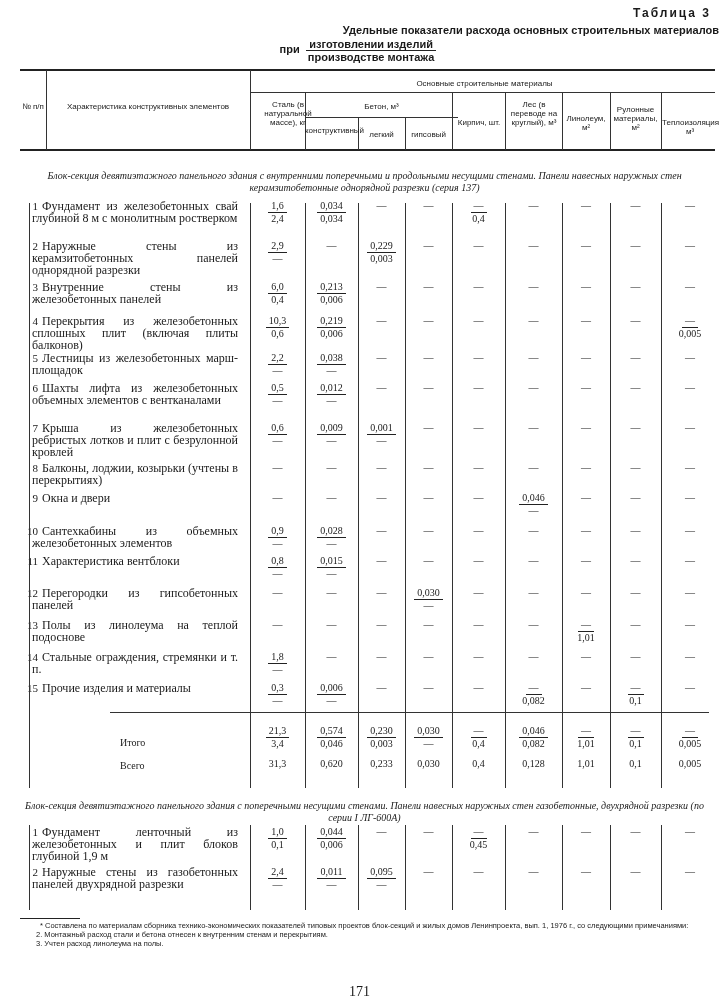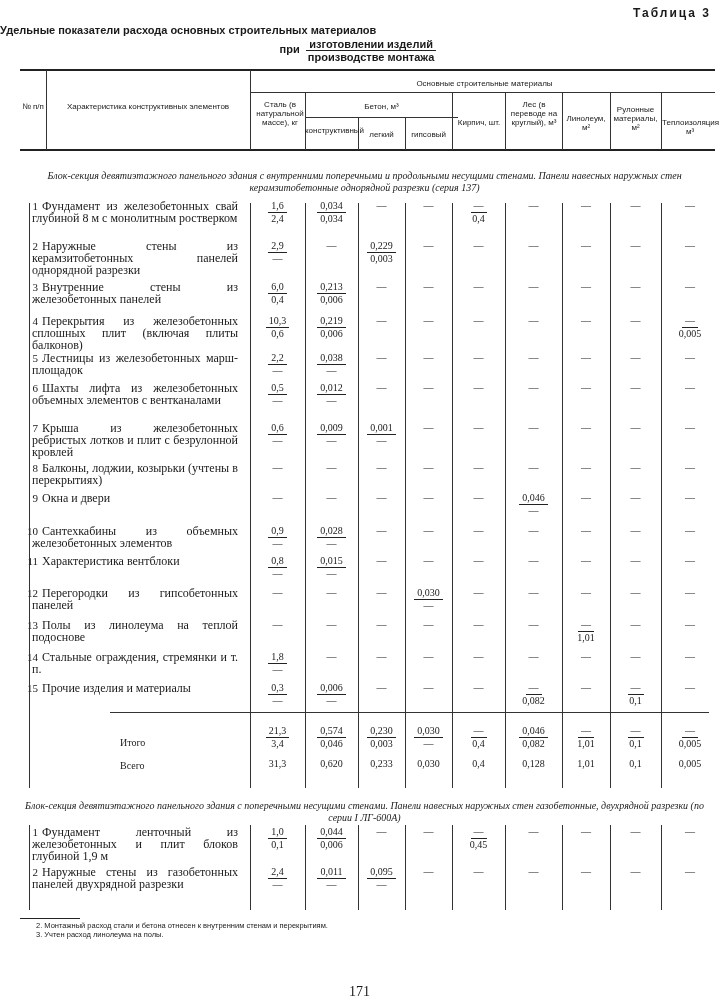--- a/index.html
+++ b/index.html
@@ -1,21 +1,21 @@
 <!DOCTYPE html>
 <html><head>
 <meta charset="utf-8">
 <style>
   html, body { margin: 0; padding: 0; background: #fff; }
   body {
     width: 719px; height: 1008px; position: relative; overflow: hidden;
     font-family: "Liberation Serif", "DejaVu Serif", serif; color: #1a1a1a;
   }
   .table-label { position: absolute; right: 8px; top: 6px; font-size: 12px; font-weight: bold; letter-spacing: 2px; font-family: "Liberation Sans", sans-serif; }
-  .title1 { position: absolute; left: 0; width: 719px; top: 24px; text-align: left; font-size: 11px; font-weight: bold; font-family: "Liberation Sans", sans-serif; }
+  .title1 { position: absolute; left: 0; width: 719px; top: 24px; text-align: right; font-size: 11px; font-weight: bold; font-family: "Liberation Sans", sans-serif; }
   .title2 { position: absolute; left: 0; width: 719px; top: 38px; text-align: center; font-size: 11px; font-weight: bold; font-family: "Liberation Sans", sans-serif; }
   .title2 .frac { display: inline-block; vertical-align: middle; text-align: center; margin: 0 3px; }
   .title2 .frac .num { border-bottom: 1px solid #222; display: block; padding: 0 2px; }
   .title2 .frac .den { display: block; padding: 0 2px; }
   .hr-thick { position: absolute; left: 20px; right: 4px; height: 2px; background: #222; }
   .hr-thin { position: absolute; height: 1px; background: #333; }
   .vline { position: absolute; width: 1px; background: #333; }
   .hdr { position: absolute; font-size: 8px; text-align: center; line-height: 9px; font-family: "Liberation Sans", sans-serif; }
   .section { position: absolute; left: 20px; right: 10px; text-align: center; font-style: italic; font-size: 10px; line-height: 12px; }
   .num-cell { position: absolute; width: 20px; text-align: right; font-size: 11px; }
@@ -54,21 +54,21 @@
     <div class="vline" style="left:452px;top:93px;height:57px"></div>
     <div class="vline" style="left:505px;top:93px;height:57px"></div>
     <div class="vline" style="left:562px;top:93px;height:57px"></div>
     <div class="vline" style="left:610px;top:93px;height:57px"></div>
     <div class="vline" style="left:661px;top:93px;height:57px"></div>
     <div class="vline" style="left:358px;top:118px;height:32px"></div>
     <div class="vline" style="left:405px;top:118px;height:32px"></div>
     <div class="hdr" style="left:20px;width:26px;top:102px">№ п/п</div>
     <div class="hdr" style="left:50px;width:196px;top:102px;padding:0 10px;box-sizing:border-box">Характеристика конструктивных элементов</div>
     <div class="hdr" style="left:250px;width:469px;top:79px">Основные строительные материалы</div>
-    <div class="hdr" style="left:244px;width:72px;top:100px">Сталь (в натуральной массе), кг</div>
+    <div class="hdr" style="left:252px;width:72px;top:100px">Сталь (в натуральной массе), кг</div>
     <div class="hdr" style="left:305px;width:153px;top:102px">Бетон, м³</div>
     <div class="hdr" style="left:305px;width:53px;top:126px">конструктивный</div>
     <div class="hdr" style="left:358px;width:47px;top:130px">легкий</div>
     <div class="hdr" style="left:405px;width:47px;top:130px">гипсовый</div>
     <div class="hdr" style="left:454px;width:50px;top:118px">Кирпич, шт.</div>
     <div class="hdr" style="left:507px;width:54px;top:100px">Лес (в переводе на круглый), м³</div>
     <div class="hdr" style="left:563px;width:46px;top:114px">Линолеум, м²</div>
     <div class="hdr" style="left:611px;width:49px;top:105px">Рулонные материалы, м²</div>
     <div class="hdr" style="left:662px;width:56px;top:118px">Теплоизоляция, м³</div>
     <div class="section" style="top:170px">Блок-секция девятиэтажного панельного здания с внутренними поперечными и продольными несущими стенами. Панели навесных наружных стен керамзитобетонные однорядной разрезки (серия 137)</div>
@@ -308,16 +308,17 @@
     <div class="vline" style="left:405px;top:825px;height:85px"></div>
     <div class="vline" style="left:452px;top:825px;height:85px"></div>
     <div class="vline" style="left:505px;top:825px;height:85px"></div>
     <div class="vline" style="left:562px;top:825px;height:85px"></div>
     <div class="vline" style="left:610px;top:825px;height:85px"></div>
     <div class="vline" style="left:661px;top:825px;height:85px"></div>
   </div>
 
 <div class="foot-line"></div>
 <div class="footnote">
+  <div style="text-indent:20px">* Составлена по материалам сборника технико-экономических показателей типовых проектов блок-секций и жилых домов Ленинпроекта, вып. 1, 1976 г., со следующими примечаниями:</div>
   <div class="ind">2. Монтажный расход стали и бетона отнесен к внутренним стенам и перекрытиям.</div>
   <div class="ind">3. Учтен расход линолеума на полы.</div>
 </div>
 <div class="page-num">171</div>
 
 </body></html>

